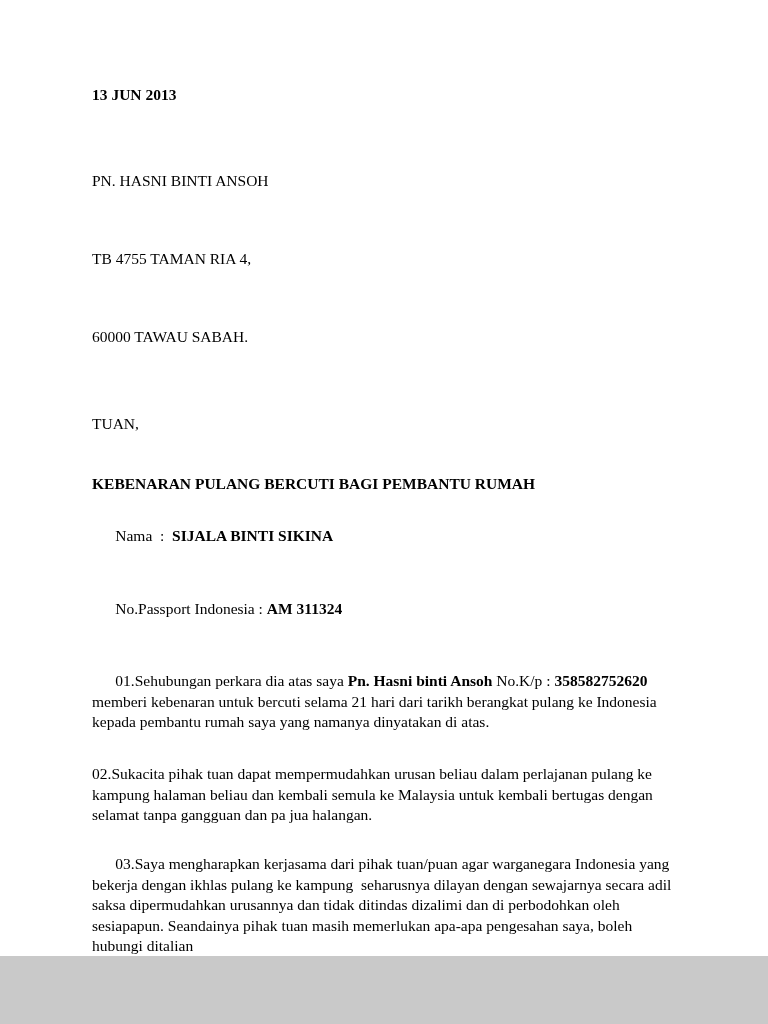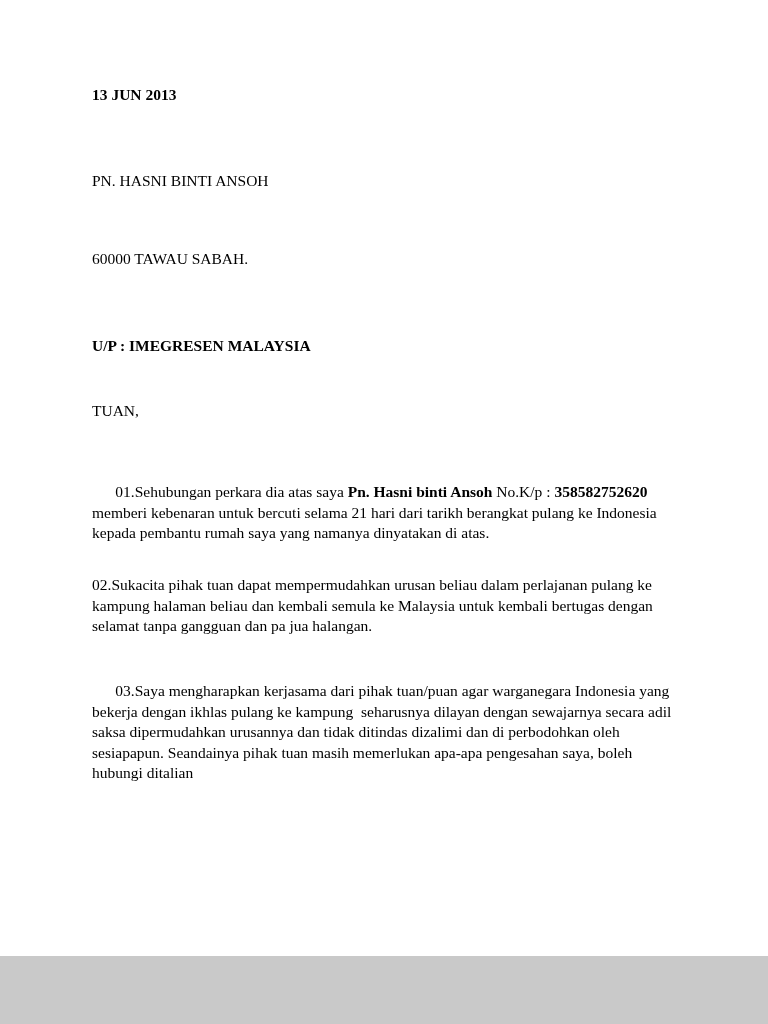--- a/index.html
+++ b/index.html
@@ -24,47 +24,54 @@
     font-size: 15.5px;
     line-height: 20.5px;
   }
   .para { white-space: pre-wrap; margin-bottom: 11px; }
   .b { font-weight: bold; }
   .date-line { font-weight: bold; margin-bottom: 10px; white-space: pre-wrap; }
   .address { line-height: 26px; margin-bottom: 12px; white-space: pre-wrap; }
   .attention { font-weight: bold; margin-bottom: 45px; white-space: pre-wrap; }
   .salutation { font-weight: normal; margin-bottom: 40px; white-space: pre-wrap; }
   .subject { font-weight: bold; margin-bottom: 11px; white-space: pre-wrap; }
-  .para-2 { margin-bottom: 24px; }
+  .para-2 { margin-bottom: 8px; }
   .para-3 { margin-bottom: 9px; }
   .gray-strip {
     width: 768px;
     height: 68px;
     background: #c9c9c9;
   }
 </style>
 </head>
 <body>
 
 <div class="canvas">
   <div class="page">
 
     <div class="date-line">13 JUN 2013</div>
 
     <div class="address">
       <div>PN. HASNI BINTI ANSOH</div>
+      <div>TB 4755 TAMAN RIA 4,</div>
       <div>60000 TAWAU SABAH.</div>
     </div>
 
-    <div class="attention">U/P : IMEGRESEN MALAYSIA</div>
 
     <div class="salutation">TUAN,</div>
 
+    <div class="subject">KEBENARAN PULANG BERCUTI BAGI PEMBANTU RUMAH</div>
 
+    <div class="para">
+      <span>Nama  :  </span><span class="b">SIJALA BINTI SIKINA</span>
+    </div>
 
+    <div class="para">
+      <span>No.Passport Indonesia : </span><span class="b">AM 311324</span>
+    </div>
 
     <div class="para">
       <span>01.Sehubungan perkara dia atas saya </span><span class="b">Pn. Hasni binti Ansoh</span><span> No.K/p : </span><span class="b">358582752620</span><span> memberi kebenaran untuk bercuti selama 21 hari dari tarikh berangkat pulang ke Indonesia kepada pembantu rumah saya yang namanya dinyatakan di atas.</span>
     </div>
 
     <div class="para para-2">02.Sukacita pihak tuan dapat mempermudahkan urusan beliau dalam perlajanan pulang ke kampung halaman beliau dan kembali semula ke Malaysia untuk kembali bertugas dengan selamat tanpa gangguan dan pa jua halangan.</div>
 
     <div class="para para-3">
       <span>03.Saya mengharapkan kerjasama dari pihak tuan/puan agar warganegara Indonesia yang bekerja dengan ikhlas pulang ke kampung  seharusnya dilayan dengan sewajarnya secara adil saksa dipermudahkan urusannya dan tidak ditindas dizalimi dan di perbodohkan oleh sesiapapun. Seandainya pihak tuan masih memerlukan apa-apa pengesahan saya, boleh hubungi ditalian  </span>
     </div>

